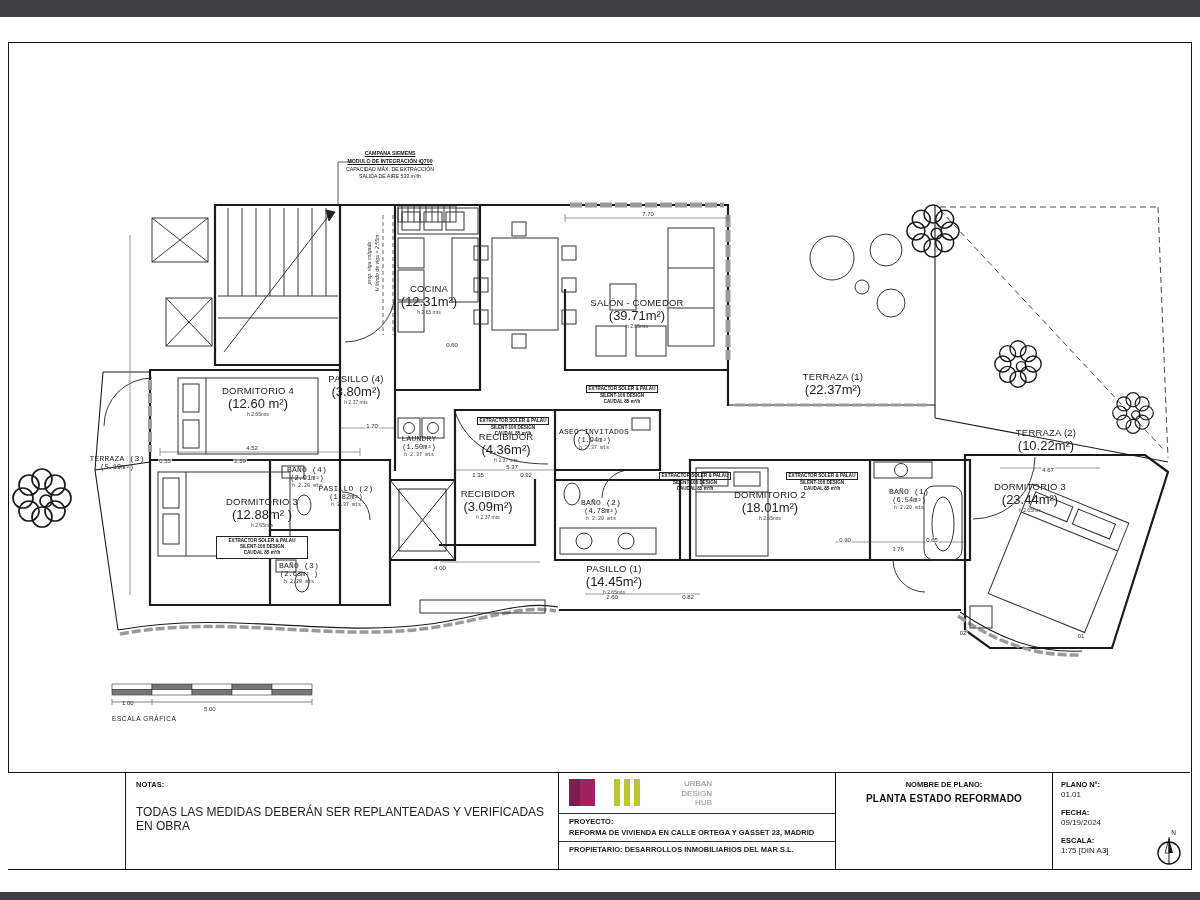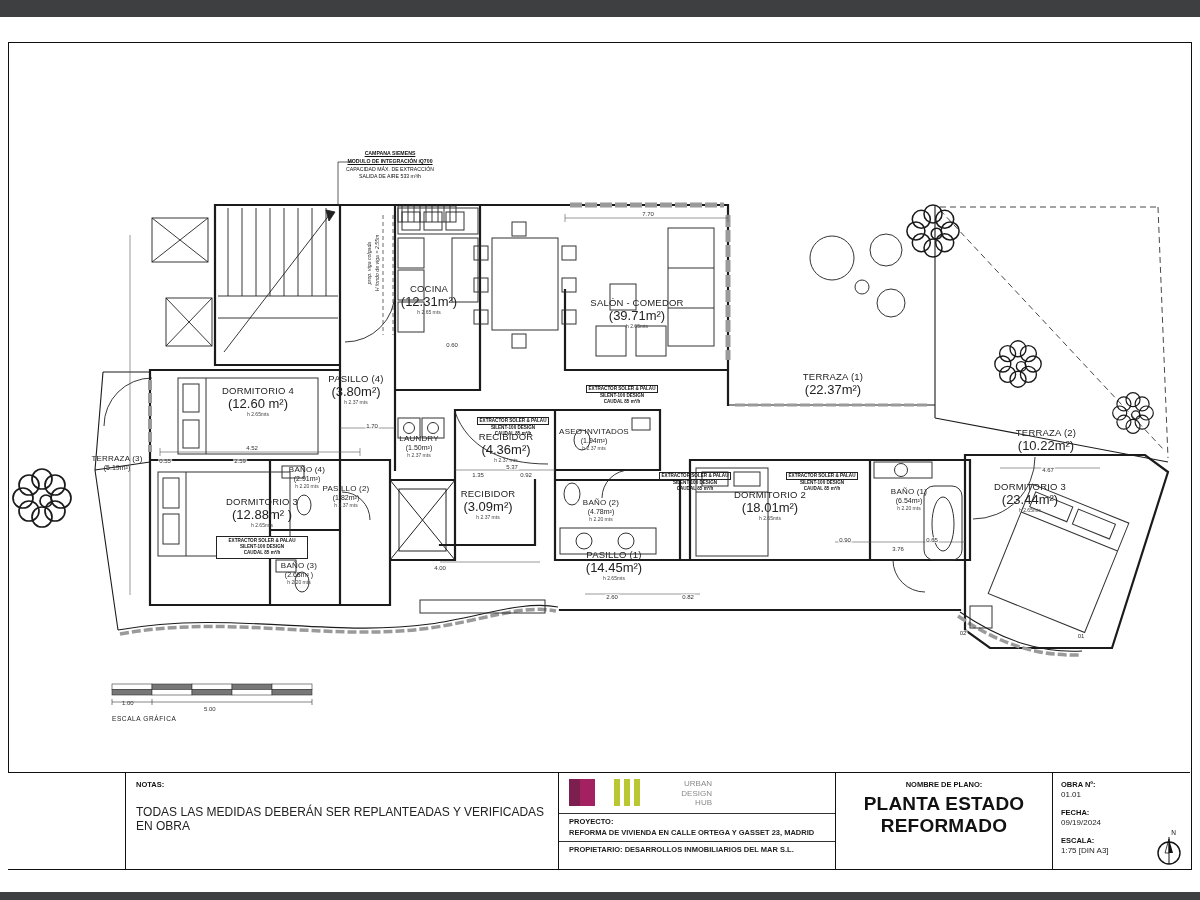--- a/index.html
+++ b/index.html
@@ -6,21 +6,21 @@
     font-family:"Liberation Sans","DejaVu Sans",sans-serif;color:#1b1b1b;}
   .bar{position:absolute;left:0;width:1200px;background:#3e3f40;}
   #topbar{top:0;height:17px;}
   #bottombar{top:892px;height:8px;}
   #frame{position:absolute;left:8px;top:42px;width:1182px;height:826px;border:1.4px solid #111;}
   #plansvg{position:absolute;left:0;top:0;width:1200px;height:900px;pointer-events:none;}
   .room{position:absolute;width:130px;transform:translate(-50%,-50%);text-align:center;line-height:1.12;z-index:5;}
   .room .rn{font-size:9.5px;letter-spacing:.2px;color:#222;}
   .room .ra{font-size:13px;color:#222;}
   .room .rh{font-size:5px;color:#444;margin-top:1px;}
-  .room.sm{width:78px;}
+  .room.sm{width:78px;font-family:Liberation Mono, monospace;}
   .room.sm .rn{font-size:8px;}
   .room.sm .ra{font-size:7px;}
   .ext{position:absolute;transform:translate(-50%,0);text-align:center;font-size:4.6px;font-weight:bold;
     color:#111;line-height:1.35;z-index:5;width:86px;}
   .ext .e1{display:inline-block;border:0.5px solid #222;padding:0 2px;}
   .ext.boxed{border:0.6px solid #222;background:#fff;padding:1px 2px;}
   .campana{position:absolute;left:390px;top:150px;transform:translate(-50%,0);width:130px;text-align:center;
     font-size:5.2px;line-height:1.5;color:#111;z-index:5;}
   .campana .u{font-weight:bold;text-decoration:underline;}
   .beam{position:absolute;left:374px;top:263px;transform:translate(-50%,-50%) rotate(-90deg);
@@ -41,21 +41,21 @@
   .tval{font-size:8px;color:#222;margin-top:1px;}
   #tc1 .grp{margin-bottom:8px;}
   #notas-body{margin-top:16px;font-size:12px;color:#222;}
   #logo-row{display:flex;align-items:flex-start;gap:16px;height:30px;}
   #logo-square{width:26px;height:27px;background:linear-gradient(90deg,#7c1f4e 0 42%,#a32061 42% 100%);}
   .logo-bar{width:6px;height:27px;background:#b9c832;}
   #logo-bars{display:flex;gap:4px;margin-left:3px;}
   #logo-text{width:52px;text-align:right;font-size:8px;line-height:9.5px;color:#8a8a8a;margin-left:4px;}
   .tb-sep{border-top:0.8px solid #333;margin:4px 0 3px -10px;width:277px;}
   #proyecto-name,#propietario{font-weight:bold;font-size:7.5px;color:#222;margin-top:2px;}
-  #nombre-val{font-weight:bold;font-size:19px;letter-spacing:.2px;margin-top:4px;color:#111;}
+  #nombre-val{font-weight:bold;font-size:10px;letter-spacing:.2px;margin-top:4px;color:#111;}
   #tc5 .row{margin-bottom:9px;}
   #north{position:absolute;right:6px;top:60px;width:30px;height:34px;}
   #north-n{position:absolute;right:14px;top:56px;font-size:6.5px;color:#111;}
 </style>
 </head>
 <body>
 
 <div id="topbar" class="bar"></div>
 <div id="bottombar" class="bar"></div>
 <div id="frame"></div>
@@ -344,21 +344,21 @@
 <div class="room" style="left:770px;top:506px">
     <div class="rn">DORMITORIO 2</div>
     <div class="ra">(18.01m²)</div>
     <div class="rh">h 2.65mts</div>
   </div>
 <div class="room sm" style="left:601px;top:511px">
     <div class="rn">BAÑO (2)</div>
     <div class="ra">(4.78m²)</div>
     <div class="rh">h 2.20 mts</div>
   </div>
-<div class="room" style="left:614px;top:566px">
+<div class="room" style="left:614px;top:580px">
     <div class="rn">PASILLO (1)</div>
     <div class="ra">(14.45m²)</div>
     <div class="rh">h 2.65mts</div>
   </div>
 
 <div class="ext" style="left:513px;top:417px"><div class="e1">EXTRACTOR SOLER &amp; PALAU</div><div>SILENT-100 DESIGN</div><div>CAUDAL 85 m³/h</div></div>
 <div class="ext" style="left:622px;top:385px"><div class="e1">EXTRACTOR SOLER &amp; PALAU</div><div>SILENT-100 DESIGN</div><div>CAUDAL 85 m³/h</div></div>
 <div class="ext" style="left:695px;top:472px"><div class="e1">EXTRACTOR SOLER &amp; PALAU</div><div>SILENT-100 DESIGN</div><div>CAUDAL 85 m³/h</div></div>
 <div class="ext" style="left:822px;top:472px"><div class="e1">EXTRACTOR SOLER &amp; PALAU</div><div>SILENT-100 DESIGN</div><div>CAUDAL 85 m³/h</div></div>
 <div class="ext boxed" style="left:262px;top:536px">
@@ -426,21 +426,21 @@
     <div id="proyecto-name">REFORMA DE VIVIENDA EN CALLE ORTEGA Y GASSET 23, MADRID</div>
     <div class="tb-sep"></div>
     <div id="propietario">PROPIETARIO: DESARROLLOS INMOBILIARIOS DEL MAR S.L.</div>
   </div>
   <div class="tcol" id="tc4">
     <div class="tlbl">NOMBRE DE PLANO:</div>
     <div id="nombre-val">PLANTA ESTADO REFORMADO</div>
   </div>
   <div class="tcol" id="tc5">
     <div class="row">
-        <div class="tlbl">OBRA Nº:</div>
+        <div class="tlbl">PLANO Nº:</div>
         <div class="tval">01.01</div>
       </div>
     <div class="row">
         <div class="tlbl">FECHA:</div>
         <div class="tval">09/19/2024</div>
       </div>
     <div class="row">
         <div class="tlbl">ESCALA:</div>
         <div class="tval">1:75 [DIN A3]</div>
       </div>

